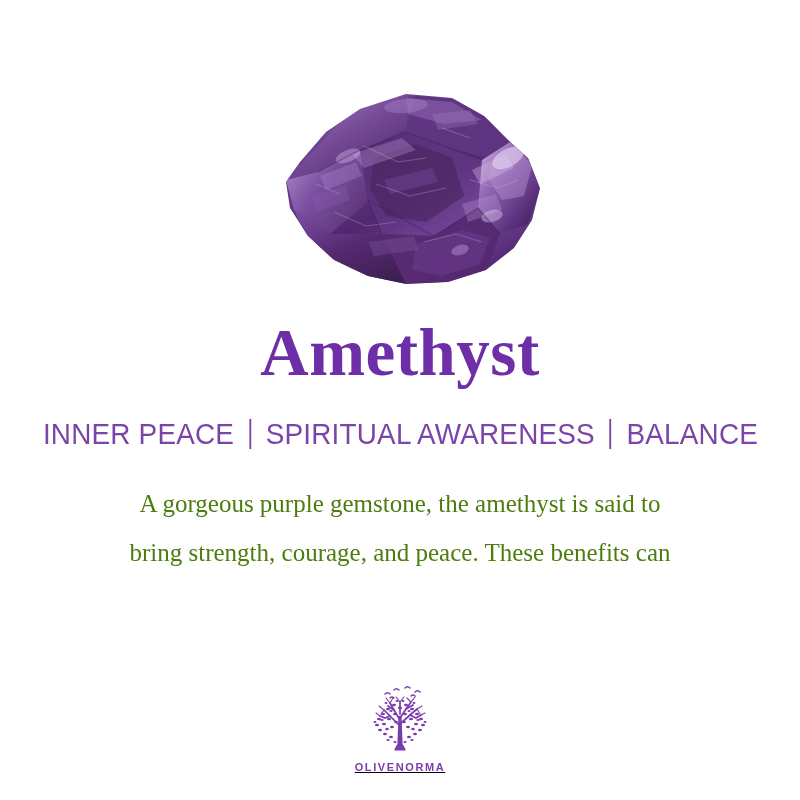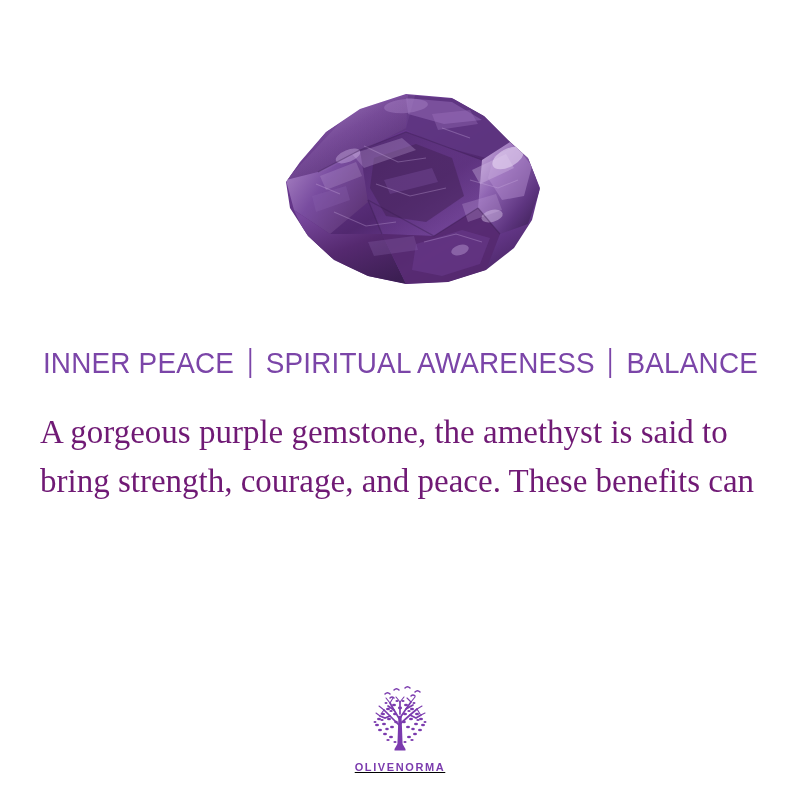--- a/index.html
+++ b/index.html
@@ -78,24 +78,25 @@
     height:30px;
     background:#7B45A8;
     margin:0 14px;
     vertical-align:middle;
   }
 
   
   .body-copy {
     margin-top:30px;
     width:720px;
+    text-align:center;
     font-family:"Liberation Serif", serif;
-    font-size:33px;
+    font-size:25px;
     line-height:49px;
-    color:#701a75;
+    color:#4d7c0f;
   }
   .body-line { display:block; white-space:nowrap; }
 
   
   .logo {
     position:absolute;
     left:0; right:0;
     top:684px;
     display:flex;
     flex-direction:column;
@@ -221,20 +222,21 @@
             <path d="M112,116 L178,152 L222,124"></path>
             <path d="M62,88 L104,66"></path>
             <path d="M244,150 L222,124"></path>
             <path d="M126,150 L112,116"></path>
           </g>
         </g>
       </svg>
     </div>
   </div>
 
+  <h1 class="title">Amethyst</h1>
 
   <div class="subtitle">
     <span class="sub-word">INNER PEACE</span>
     <span class="sub-sep"></span>
     <span class="sub-word">SPIRITUAL AWARENESS</span>
     <span class="sub-sep"></span>
     <span class="sub-word">BALANCE</span>
   </div>
 
   <div class="body-copy">

